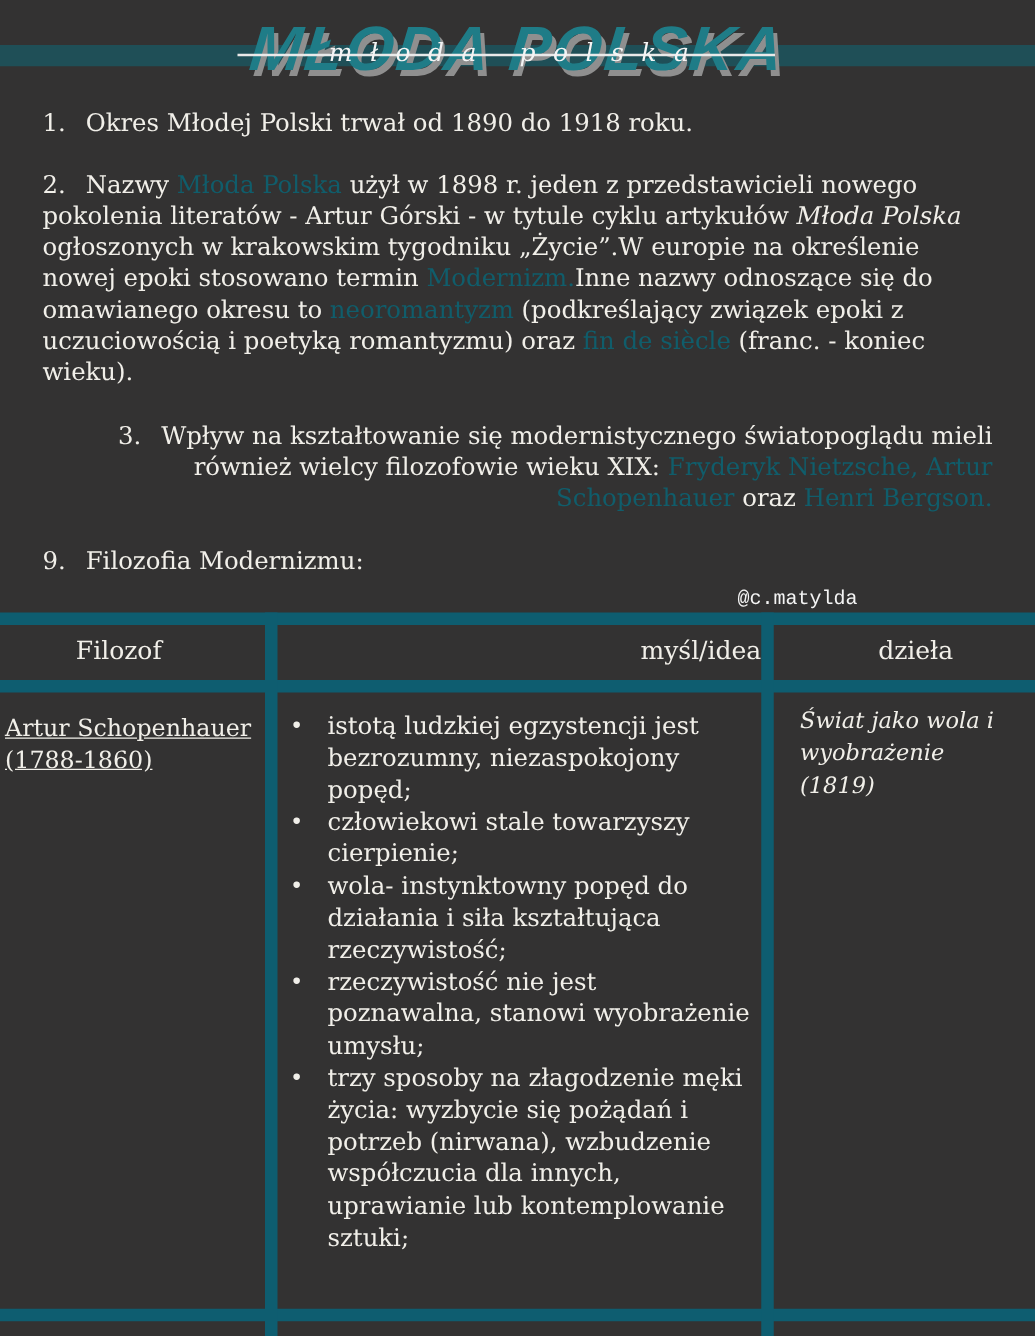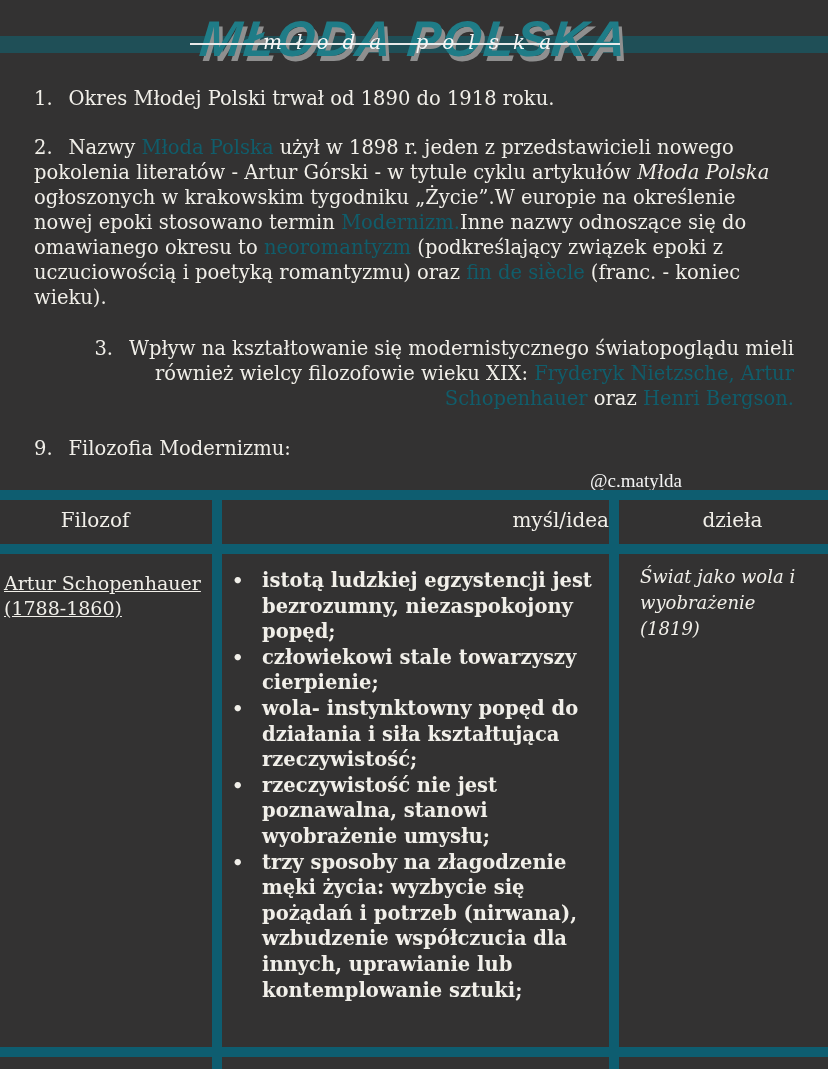--- a/index.html
+++ b/index.html
@@ -22,21 +22,21 @@
     position:absolute; left:0; width:828px; top:30px; text-align:center;
     font-family:"DejaVu Serif",serif; font-style:italic; font-size:20px;
     color:#f4f4f4; letter-spacing:14px;
   }
   .title-line { position:absolute; top:43px; height:1.5px; background:#e9e9e9; left:190px; width:430px; }
 
   .para { position:absolute; left:34px; width:770px; font-size:19.5px; line-height:25px; }
   .hl { color:#105d6b; }
   .it { font-style:italic; }
 
-  .sig { position:absolute; left:590px; top:470px; font-family:Liberation Serif, serif; font-size:19px; color:#f4f4f4; }
+  .sig { position:absolute; left:590px; top:470px; font-family:Liberation Mono, monospace; font-size:16px; color:#f4f4f4; }
 
   .hline { position:absolute; left:0; width:828px; height:10px; background:#0e5d70; }
   .vline { position:absolute; width:10px; background:#0e5d70; top:490px; height:579px; }
 
   .th { position:absolute; top:508px; font-size:20px; text-align:center; }
   .cell { position:absolute; font-size:19.5px; line-height:25.6px; }
   ul.ideas { list-style:none; margin:0; padding:0; }
   ul.ideas li { position:relative; padding-left:34px; }
   ul.ideas li::before { content:"•"; position:absolute; left:4px; top:0; font-family:"DejaVu Sans",sans-serif; font-size:18px; }
 </style>
@@ -75,21 +75,21 @@
   <div class="vline" style="left:212px;"></div>
   <div class="vline" style="left:609px;"></div>
 
   <div class="th" style="left:0;width:190px;">Filozof</div>
   <div class="th" style="left:222px;width:387px;text-align:right;">myśl/idea</div>
   <div class="th" style="left:619px;width:227px;">dzieła</div>
 
   <div class="cell">
     <div class="cell" style="left:4px;top:571px;width:206px;font-size:19px;line-height:25px;text-decoration:underline;">Artur Schopenhauer (1788-1860)</div>
 
-    <div class="cell" style="left:228px;top:568px;width:372px;font-weight:bold;">
+    <div class="cell" style="left:228px;top:568px;width:372px;">
       <ul class="ideas">
         <li>istotą ludzkiej egzystencji jest bezrozumny, niezaspokojony popęd;</li>
         <li>człowiekowi stale towarzyszy cierpienie;</li>
         <li>wola- instynktowny popęd do działania i siła kształtująca rzeczywistość;</li>
         <li>rzeczywistość nie jest poznawalna, stanowi wyobrażenie umysłu;</li>
         <li>trzy sposoby na złagodzenie męki życia: wyzbycie się pożądań i potrzeb (nirwana), wzbudzenie współczucia dla innych, uprawianie lub kontemplowanie sztuki;</li>
       </ul>
     </div>
 
     <div class="cell it" style="left:640px;top:564px;width:170px;font-size:18px;line-height:26px;">Świat jako wola i wyobrażenie (1819)</div>

